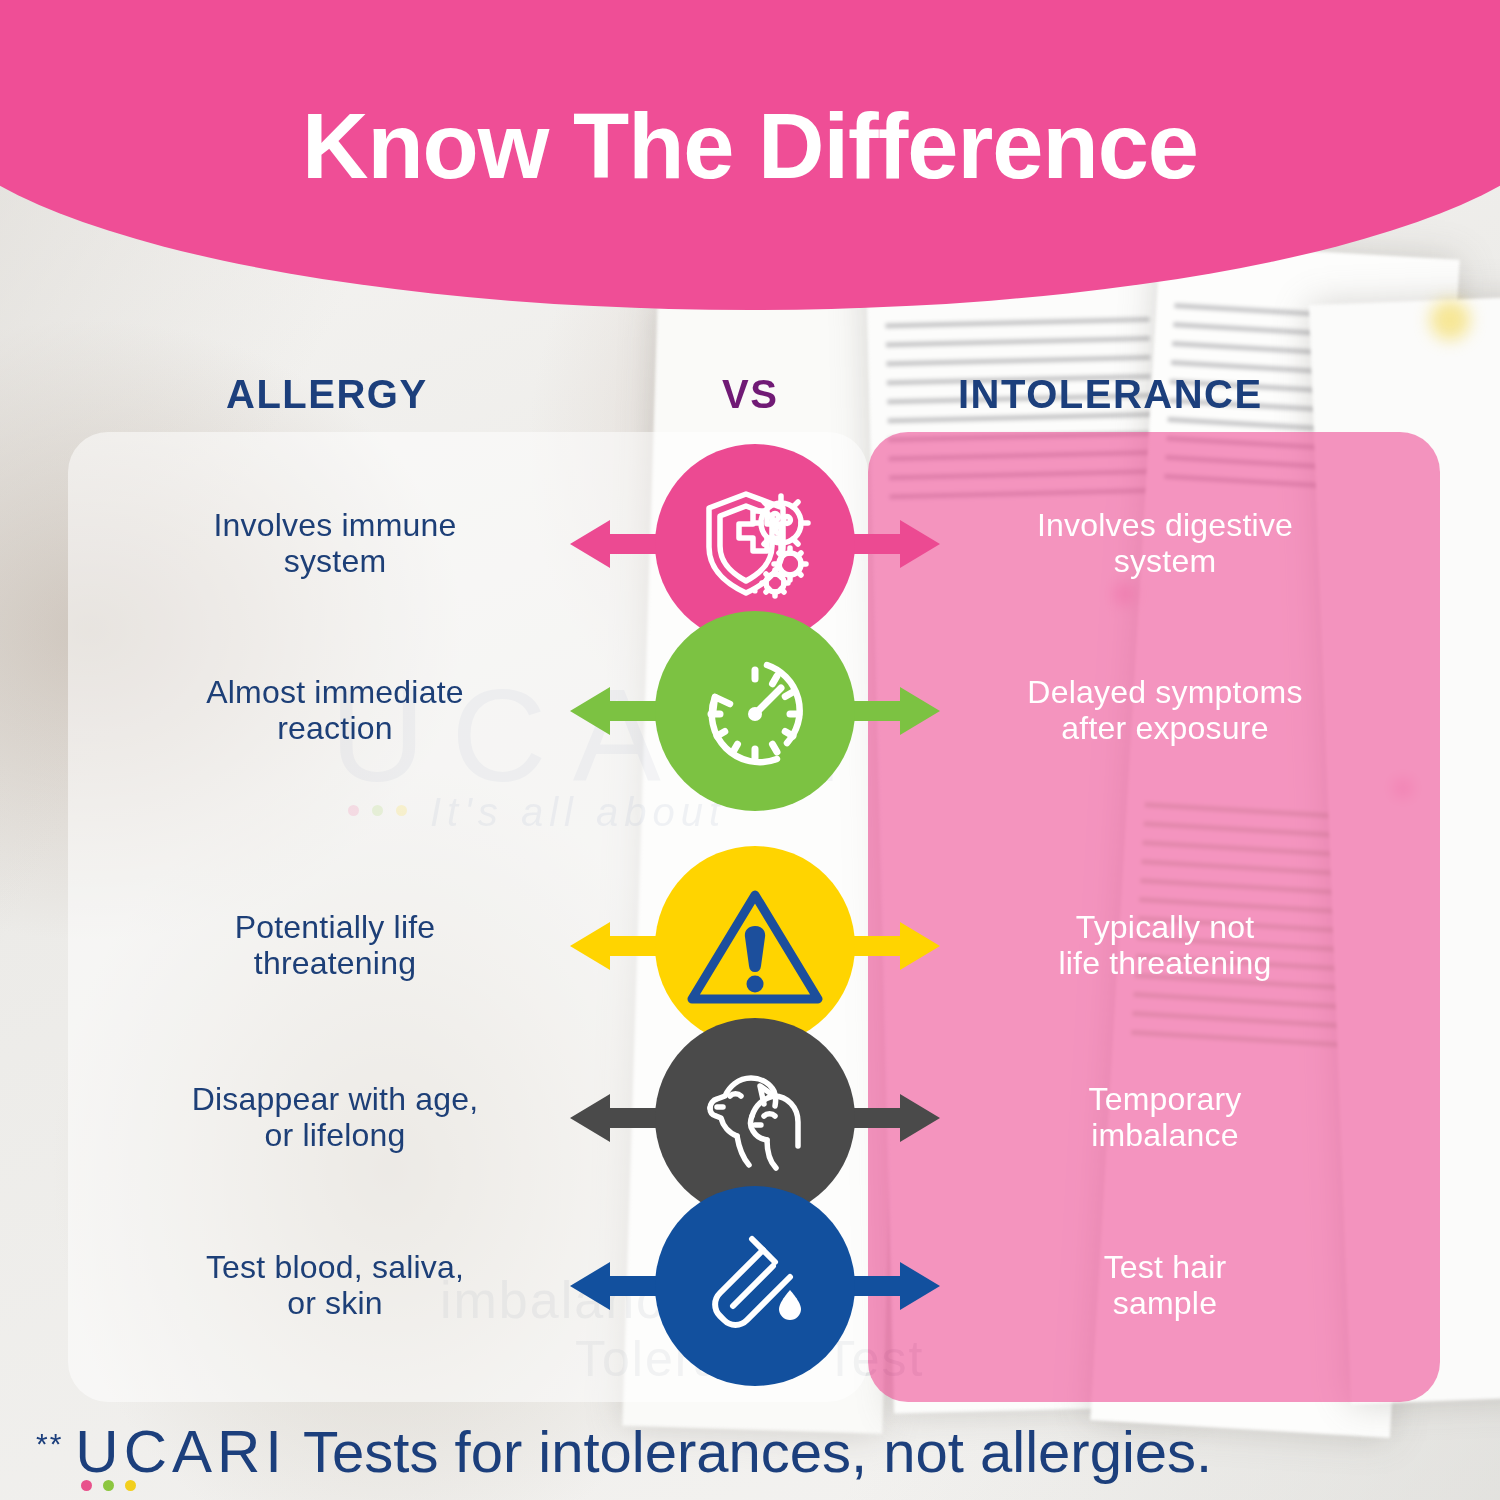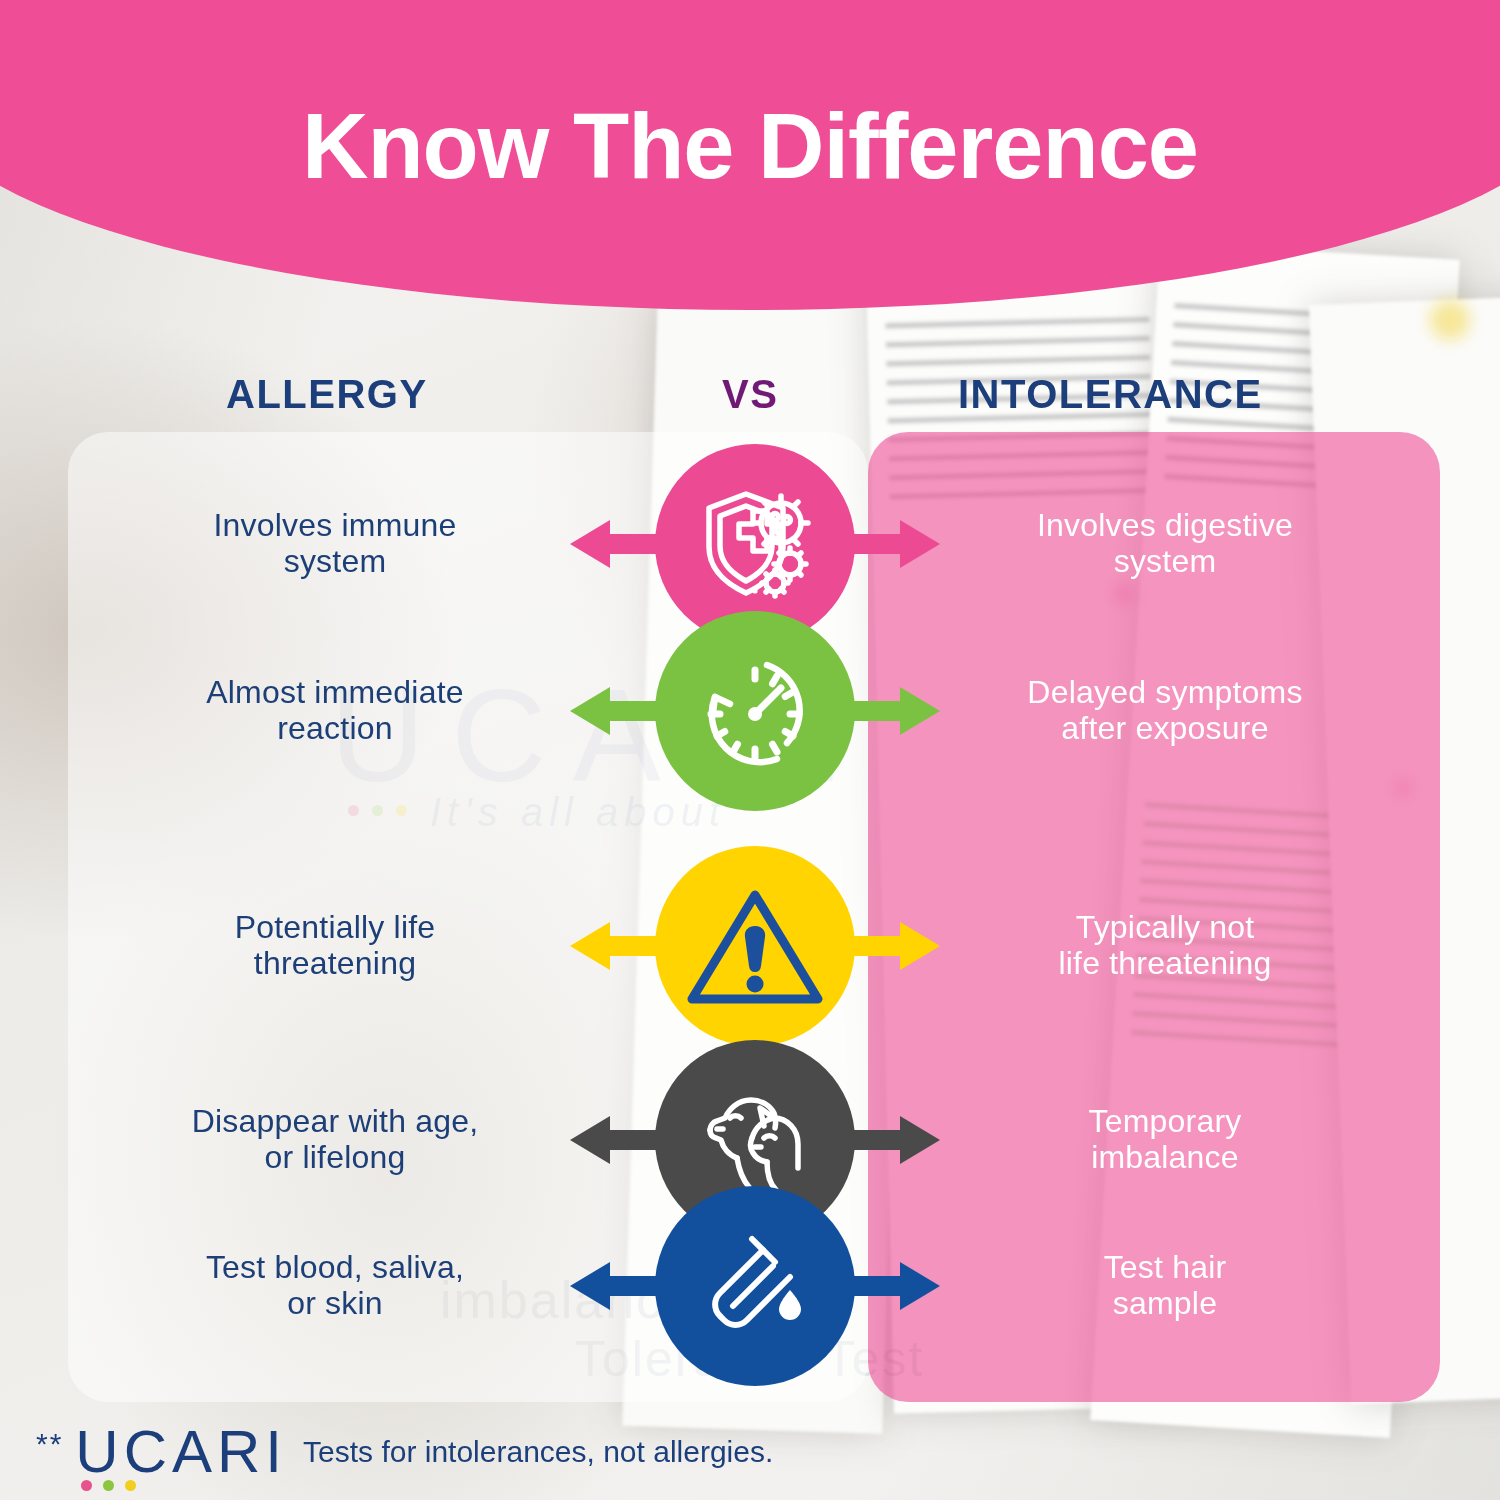--- a/index.html
+++ b/index.html
@@ -272,21 +272,21 @@
   }
   .logo-dots {
     position: absolute;
     left: 6px;
     top: 58px;
     display: flex;
     gap: 11px;
   }
   .logo-dots i { display:block; width: 11px; height: 11px; border-radius: 50%; }
   .tagline {
-    font-size: 30px;
+    font-size: 58px;
     color: #1c3f7c;
     letter-spacing: 0px;
     line-height: 1;
   }
 </style>
 </head>
 <body>
 
 <div id="stage">
 
@@ -422,21 +422,21 @@
         <div class="disc" style="background:#ffd400;">
           <svg width="140" height="130" viewBox="0 0 140 130">
             <path d="M70 14 L133 118 H7 Z" fill="none" stroke="#1c4f9c" stroke-width="9" stroke-linejoin="round"></path>
             <path d="M70 45 c7 0 11 5 10 11 l-4 29 c-0.5 4-2.5 6-6 6 s-5.5-2-6-6 l-4-29 c-1-6 3-11 10-11 Z" fill="#1c4f9c"></path>
             <circle cx="70" cy="103" r="8.5" fill="#1c4f9c"></circle>
           </svg>
         </div>
       </div>
     </div>
 
-    <div class="row" style="top:1042px;">
+    <div class="row" style="top:1020px;">
       <div class="row-text left">Disappear with age,<br>or lifelong</div>
       <div class="row-text right">Temporary<br>imbalance</div>
       <div class="connector">
         <div class="arrow l">
           <svg viewBox="0 0 108 48">
               <path d="M0 24 L40 0 L40 14 L108 14 L108 34 L40 34 L40 48 Z" fill="#4a4a4a"></path>
             </svg>
         </div>
         <div class="arrow r">
           <svg viewBox="0 0 108 48">

